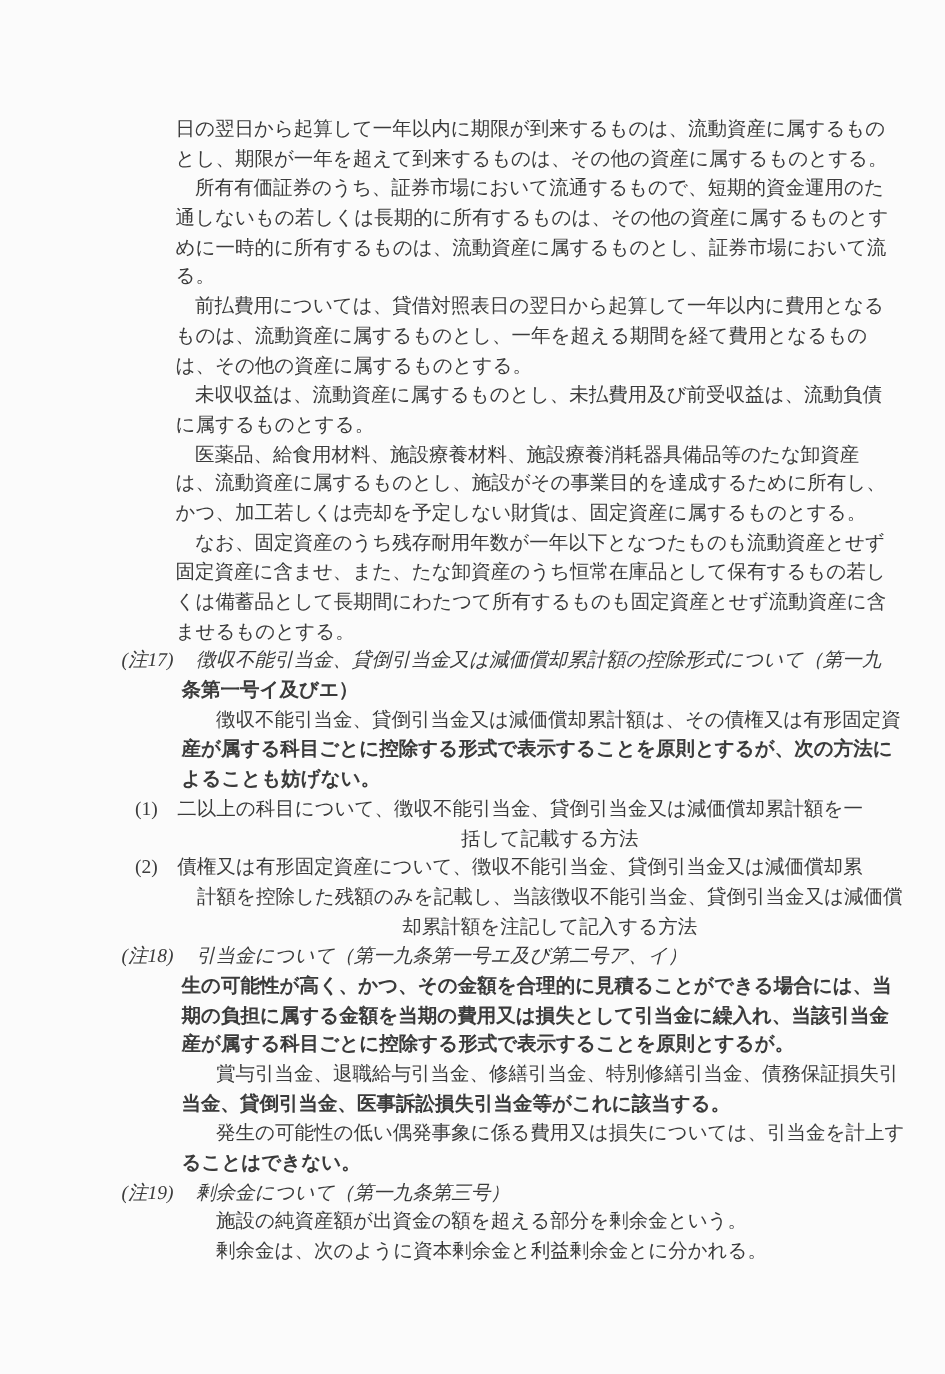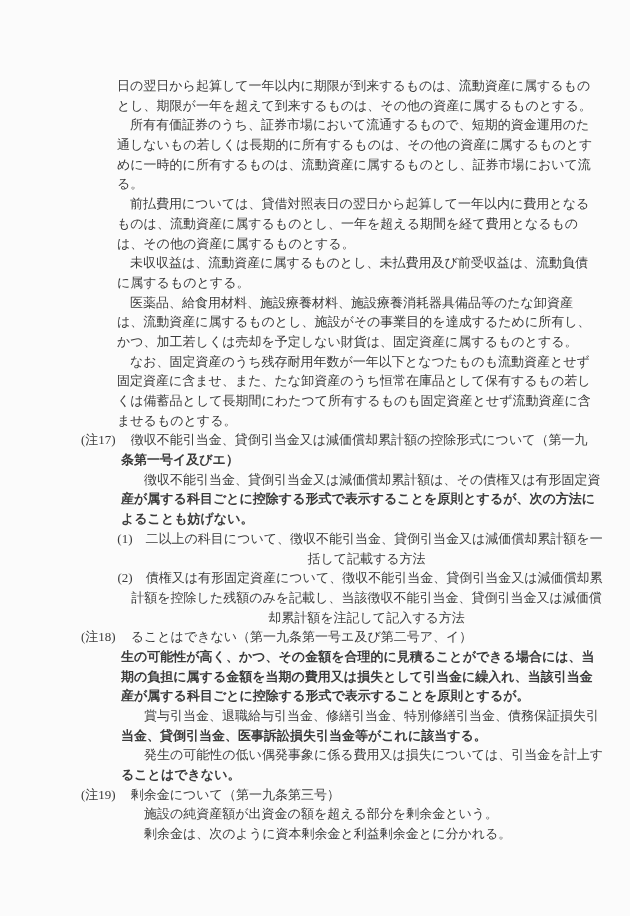--- a/index.html
+++ b/index.html
@@ -24,23 +24,23 @@
     height: 19.7px;
     line-height: 19.7px;
     white-space: nowrap;
     letter-spacing: 0;
   }
   
   .line.body       { padding-left: 117px; }  
   .line.body-para  { padding-left: 130px; }  
   .line.note       { padding-left: 121px; font-weight: bold; }  
   .line.note-para  { padding-left: 134px; margin-left: 10px; }  
-  .line.note-head  { padding-left: 81px;  }  
+  .line.note-head  { padding-left: 81px; font-style: italic;  }  
   .line.note-head .txt { margin-left: 15px; }
-  .line.item-head  { padding-left: 90px; text-align: center;  }  
+  .line.item-head  { padding-left: 90px;  }  
   .line.item-head .txt { margin-left: 13px; }
   .line.item       { padding-left: 103px; text-align: center; }  
   .label { display: inline-block; }
 </style>
 </head>
 <body>
 
 <div class="page">
   <div class="doc" id="doc">
       <div class="line body"><span class="txt">日の翌日から起算して一年以内に期限が到来するものは、流動資産に属するもの</span></div>
@@ -64,21 +64,21 @@
       <div class="line note-head"><span class="label">(注17)</span><span class="txt">徴収不能引当金、貸倒引当金又は減価償却累計額の控除形式について（第一九</span></div>
       <div class="line note"><span class="txt">条第一号イ及びエ）</span></div>
       <div class="line note-para"><span class="txt">徴収不能引当金、貸倒引当金又は減価償却累計額は、その債権又は有形固定資</span></div>
       <div class="line note"><span class="txt">産が属する科目ごとに控除する形式で表示することを原則とするが、次の方法に</span></div>
       <div class="line note"><span class="txt">よることも妨げない。</span></div>
       <div class="line item-head"><span class="label">(1)</span><span class="txt">二以上の科目について、徴収不能引当金、貸倒引当金又は減価償却累計額を一</span></div>
       <div class="line item"><span class="txt">括して記載する方法</span></div>
       <div class="line item-head"><span class="label">(2)</span><span class="txt">債権又は有形固定資産について、徴収不能引当金、貸倒引当金又は減価償却累</span></div>
       <div class="line item"><span class="txt">計額を控除した残額のみを記載し、当該徴収不能引当金、貸倒引当金又は減価償</span></div>
       <div class="line item"><span class="txt">却累計額を注記して記入する方法</span></div>
-      <div class="line note-head"><span class="label">(注18)</span><span class="txt">ることはできない（第一九条第一号エ及び第二号ア、イ）</span></div>
+      <div class="line note-head"><span class="label">(注18)</span><span class="txt">引当金について（第一九条第一号エ及び第二号ア、イ）</span></div>
       <div class="line note"><span class="txt">生の可能性が高く、かつ、その金額を合理的に見積ることができる場合には、当</span></div>
       <div class="line note"><span class="txt">期の負担に属する金額を当期の費用又は損失として引当金に繰入れ、当該引当金</span></div>
       <div class="line note"><span class="txt">産が属する科目ごとに控除する形式で表示することを原則とするが。</span></div>
       <div class="line note-para"><span class="txt">賞与引当金、退職給与引当金、修繕引当金、特別修繕引当金、債務保証損失引</span></div>
       <div class="line note"><span class="txt">当金、貸倒引当金、医事訴訟損失引当金等がこれに該当する。</span></div>
       <div class="line note-para"><span class="txt">発生の可能性の低い偶発事象に係る費用又は損失については、引当金を計上す</span></div>
       <div class="line note"><span class="txt">ることはできない。</span></div>
       <div class="line note-head"><span class="label">(注19)</span><span class="txt">剰余金について（第一九条第三号）</span></div>
       <div class="line note-para"><span class="txt">施設の純資産額が出資金の額を超える部分を剰余金という。</span></div>
       <div class="line note-para"><span class="txt">剰余金は、次のように資本剰余金と利益剰余金とに分かれる。</span></div>

